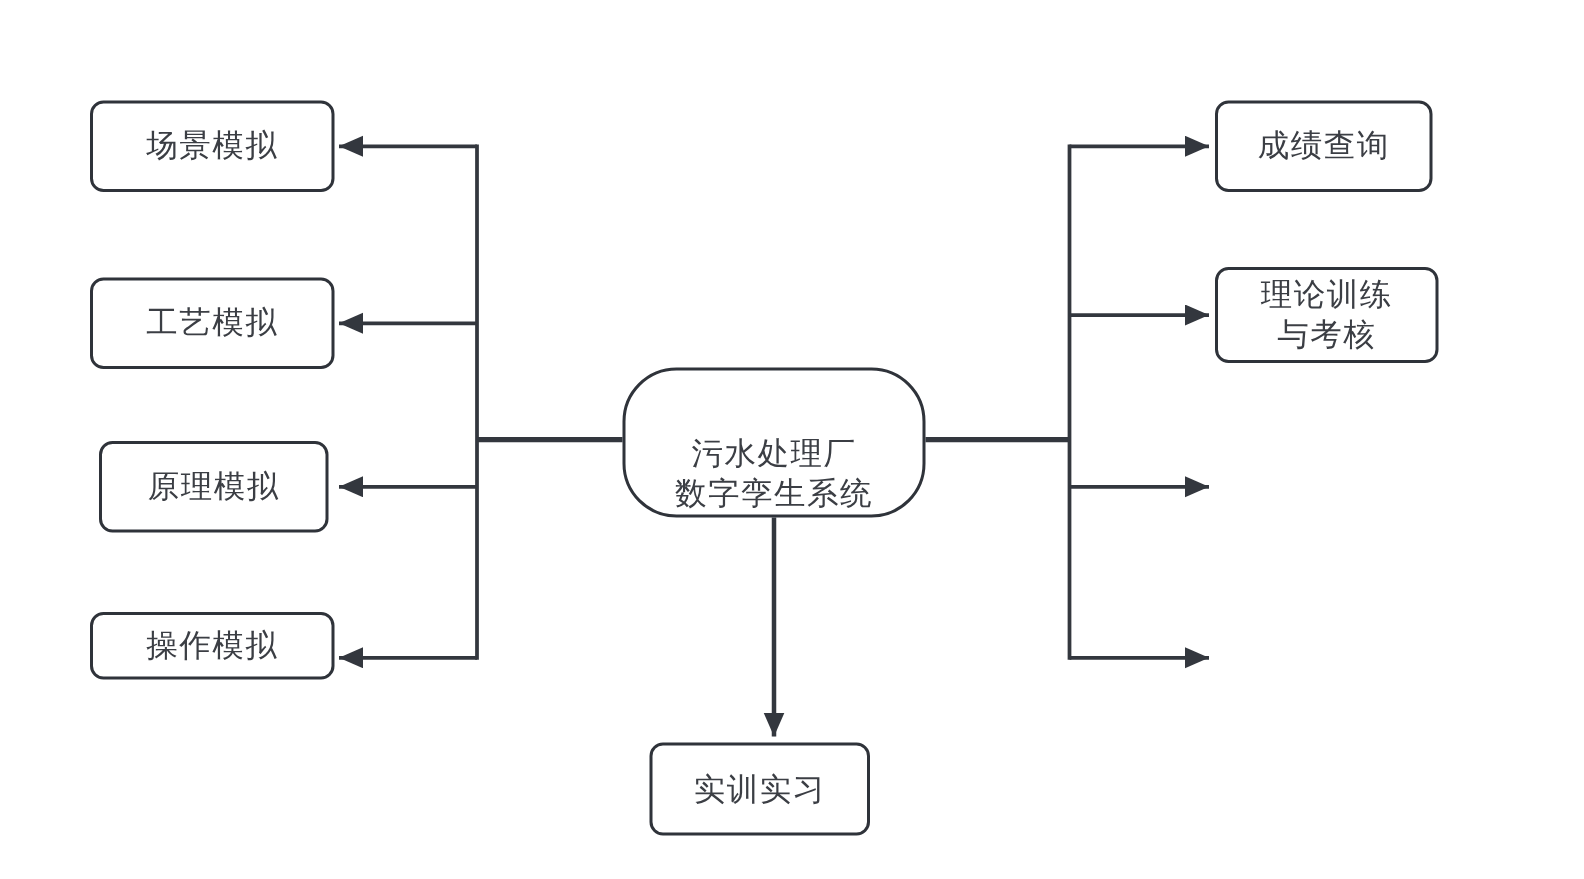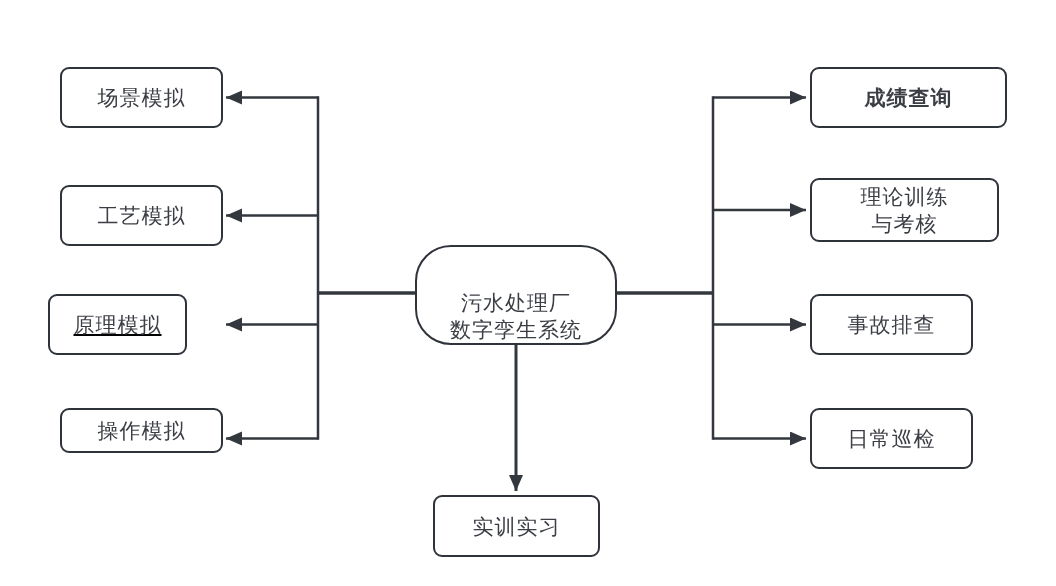--- a/index.html
+++ b/index.html
@@ -72,43 +72,37 @@
 
     <line x1="516" y1="345" x2="516" y2="491" stroke="#33373e" stroke-width="3" marker-end="url(#arrowhead)"></line>
   </svg>
 
   <div class="node" style="left:60px; top:67px; width:163px; height:61px;">
     <span class="node-label">场景模拟</span>
   </div>
   <div class="node" style="left:60px; top:185px; width:163px; height:61px;text-align:right;">
     <span class="node-label">工艺模拟</span>
   </div>
-  <div class="node" style="left:48px; top:294px; width:139px; height:61px;text-decoration:underline;">
+  <div class="node" style="left:66px; top:294px; width:153px; height:61px;">
     <span class="node-label">原理模拟</span>
   </div>
   <div class="node" style="left:60px; top:408px; width:163px; height:45px;">
     <span class="node-label">操作模拟</span>
   </div>
 
   <div class="node node-center" style="left:415px; top:245px; width:202px; height:100px;align-items:flex-end;">
     <span class="node-label">污水处理厂
 数字孪生系统</span>
   </div>
 
-  <div class="node" style="left:810px; top:67px; width:197px; height:61px;font-weight:bold;">
+  <div class="node" style="left:810px; top:67px; width:145px; height:61px;">
     <span class="node-label">成绩查询</span>
   </div>
-  <div class="node" style="left:810px; top:178px; width:189px; height:64px;">
+  <div class="node" style="left:810px; top:178px; width:149px; height:64px;">
     <span class="node-label">理论训练
 与考核</span>
   </div>
-  <div class="node" style="left:810px; top:294px; width:163px; height:61px;">
-    <span class="node-label">事故排查</span>
-  </div>
-  <div class="node" style="left:810px; top:408px; width:163px; height:61px;">
-    <span class="node-label">日常巡检</span>
-  </div>
 
-  <div class="node" style="left:433px; top:495px; width:167px; height:62px;">
+  <div class="node" style="left:433px; top:495px; width:147px; height:62px;">
     <span class="node-label">实训实习</span>
   </div>
 
 </div>
 
 </body></html>

